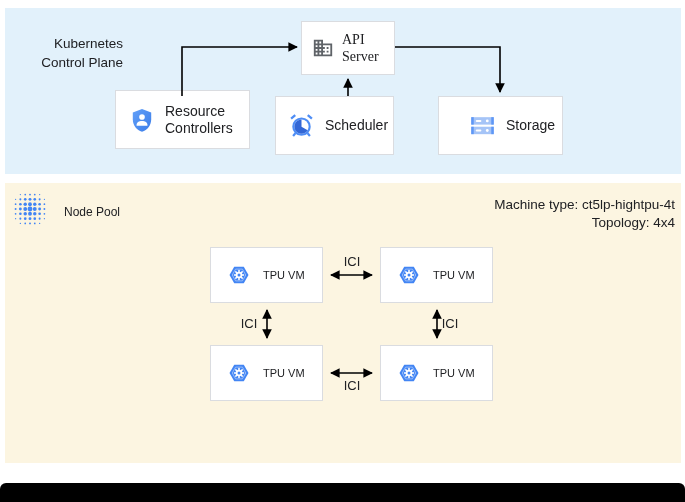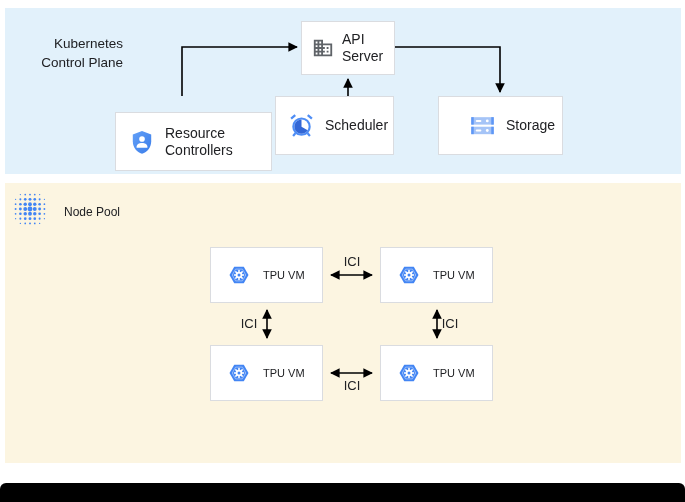--- a/index.html
+++ b/index.html
@@ -55,30 +55,30 @@
       </marker>
     </defs>
   </svg>
 
   <div class="panel panel-blue">
     <div class="cp-title">Kubernetes Control Plane</div>
   </div>
 
   <div class="panel panel-cream"></div>
 
-  <div class="node-box" style="left:301px; top:21px; width:94px; height:54px; padding-left:10px; gap:8px;">
+  <div class="node-box" style="left:301px; top:21px; width:94px; height:54px; padding-left:10px; gap:8px;font-family:Liberation Serif, serif;">
     <span class="icon-wrap">
       <svg width="22" height="22" viewBox="0 0 24 24" fill="#5F6368">
         <path d="M12 7V3H2v18h20V7H12zM6 19H4v-2h2v2zm0-4H4v-2h2v2zm0-4H4V9h2v2zm0-4H4V5h2v2zm4 12H8v-2h2v2zm0-4H8v-2h2v2zm0-4H8V9h2v2zm0-4H8V5h2v2zm10 12h-8v-2h2v-2h-2v-2h2v-2h-2V9h8v10zm-2-8h-2v2h2v-2zm0 4h-2v2h2v-2z"></path>
       </svg>
     </span>
     <span class="bx-label">API Server</span>
   </div>
 
-  <div class="node-box" style="left:115px; top:112px; width:157px; height:59px; padding-left:13px; gap:10px;">
+  <div class="node-box" style="left:115px; top:90px; width:135px; height:59px; padding-left:13px; gap:10px;">
     <span class="icon-wrap">
       <svg width="26" height="26" viewBox="0 0 24 24">
         <path d="M12 1.8L3.5 5v6.2c0 5.3 3.6 10.3 8.5 11.6 4.9-1.3 8.5-6.3 8.5-11.6V5L12 1.8z" fill="url(#shieldGrad)"></path>
         <circle cx="12" cy="9.2" r="2.6" fill="#fff"></circle>
         <path d="M12 12.9c-2.8 0-5 1.5-5 3.4v1.1h10v-1.1c0-1.9-2.2-3.4-5-3.4z" fill="#fff"></path>
       </svg>
     </span>
     <span class="bx-label">Resource Controllers</span>
   </div>
 
@@ -161,20 +161,24 @@
       <circle cx="30.7" cy="30.7" r="1.14"></circle>
       <circle cx="36" cy="30.7" r="0.72"></circle>
     <circle cx="9.3" cy="36" r="0.72"></circle>
       <circle cx="14.7" cy="36" r="0.96"></circle>
       <circle cx="20" cy="36" r="1.05"></circle>
       <circle cx="25.3" cy="36" r="0.96"></circle>
       <circle cx="30.7" cy="36" r="0.72"></circle>
   </svg>
   <div class="np-title">Node Pool</div>
 
+  <div class="machine-info">
+    <div>Machine type: ct5lp-hightpu-4t</div>
+    <div>Topology: 4x4</div>
+  </div>
 
   <div class="node-box" style="left:210px; top:247px; width:113px; height:56px; padding-left:16px; gap:12px;">
     <span class="icon-wrap">
       <svg width="24" height="24" viewBox="0 0 24 24">
           <use href="#gke-icon"></use>
         </svg>
       </span>
     <span class="bx-label tpu-label">TPU VM</span>
   </div>
   <div class="node-box" style="left:380px; top:247px; width:113px; height:56px; padding-left:16px; gap:12px;">

